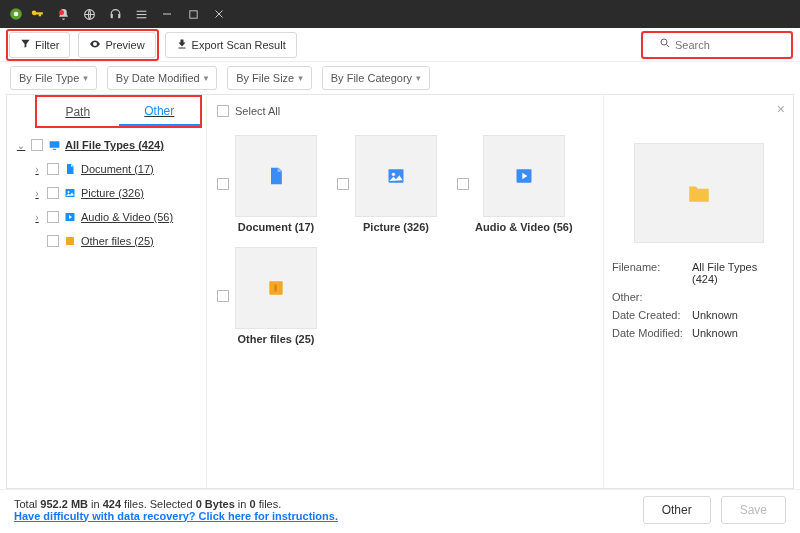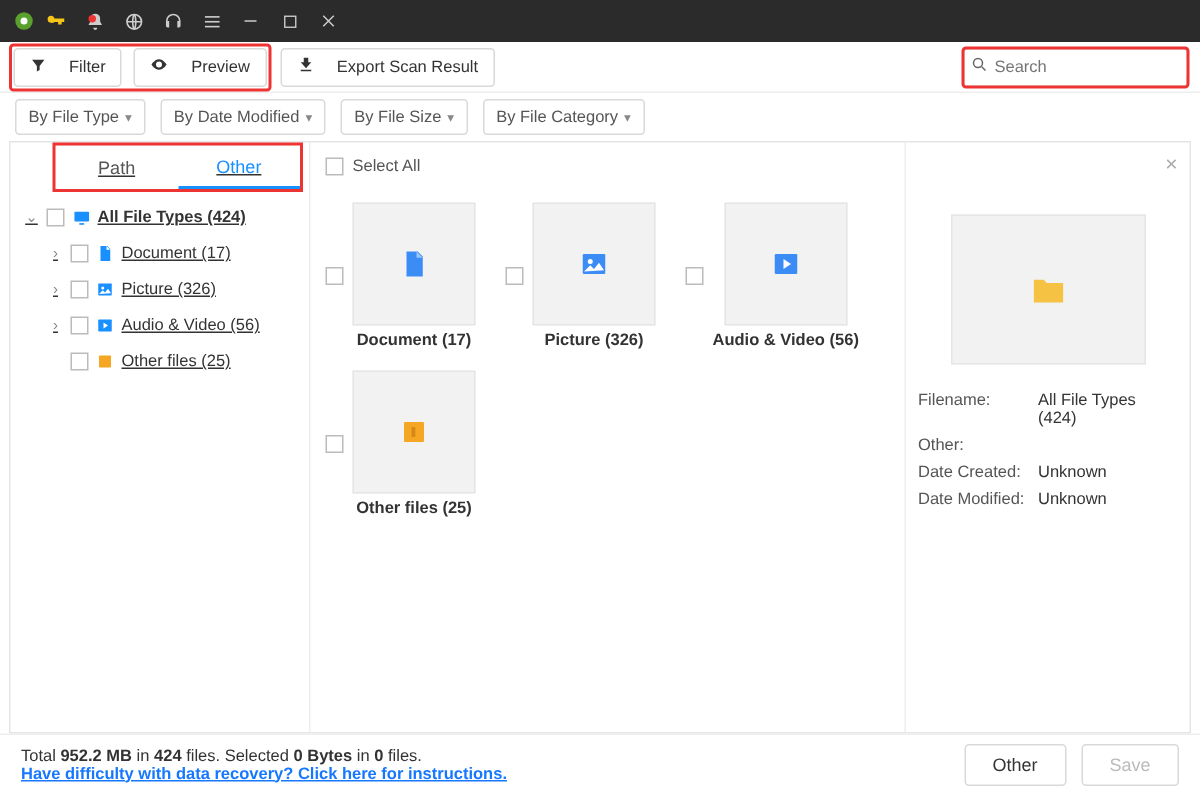--- a/index.html
+++ b/index.html
@@ -5,25 +5,25 @@
 * { box-sizing: border-box; margin: 0; padding: 0; font-family: -apple-system, "Segoe UI", Arial, sans-serif; }
 body { width: 800px; height: 533px; background: #fff; overflow: hidden; font-size: 12px; color: #333; }
 
 .titlebar { height: 28px; background: #2b2b2b; display: flex; align-items: center; padding: 0 8px; color: #ddd; }
 .titlebar .logo { width: 16px; height: 16px; margin-right: 6px; display: flex; align-items: center; justify-content: center; }
 .titlebar .title { flex: 1; font-size: 11px; }
 .titlebar .wicons { display: flex; gap: 12px; align-items: center; }
 .titlebar .wicons span { display: inline-flex; width: 14px; height: 14px; align-items: center; justify-content: center; cursor: pointer; color: #ccc; }
 
 .toolbar { height: 34px; display: flex; align-items: center; padding: 4px 8px; gap: 8px; border-bottom: 1px solid #eee; }
-.btn { height: 26px; border: 1px solid #d9d9d9; background: #fff; border-radius: 3px; padding: 0 10px; display: inline-flex; align-items: center; gap: 15px; font-size: 11px; cursor: pointer; color: #333; }
+.btn { height: 26px; border: 1px solid #d9d9d9; background: #fff; border-radius: 3px; padding: 0 10px; display: inline-flex; align-items: center; gap: 4px; font-size: 11px; cursor: pointer; color: #333; }
 .hl-red { position: relative; }
 .hl-red::after { content: ""; position: absolute; inset: -2px; border: 2px solid #e33; border-radius: 3px; pointer-events: none; }
 .toolbar .spacer { flex: 1; }
-.search-wrap { width: 150px; height: 26px; border: 1px solid #d9d9d9; border-radius: 3px; display: flex; align-items: center; padding: 0 4px; gap: 4px; position: relative; }
+.search-wrap { width: 150px; height: 26px; border: 1px solid #d9d9d9; border-radius: 3px; display: flex; align-items: center; padding: 0 16px; gap: 4px; position: relative; }
 .search-wrap input { border: none; outline: none; flex: 1; font-size: 11px; color: #666; }
 .search-wrap .hl { position: absolute; inset: -2px; border: 2px solid #e33; border-radius: 3px; pointer-events: none; }
 
 .dropbar { height: 32px; display: flex; align-items: center; padding: 4px 10px; gap: 10px; }
 .drop { height: 24px; border: 1px solid #d9d9d9; border-radius: 3px; padding: 0 8px; display: inline-flex; align-items: center; gap: 4px; font-size: 11px; cursor: pointer; color: #555; }
 .drop .caret { font-size: 9px; color: #888; }
 
 .main { display: flex; height: 395px; border: 1px solid #e5e5e5; margin: 0 6px; }
 
 .sidebar { width: 200px; border-right: 1px solid #eee; display: flex; flex-direction: column; text-decoration: underline; }

